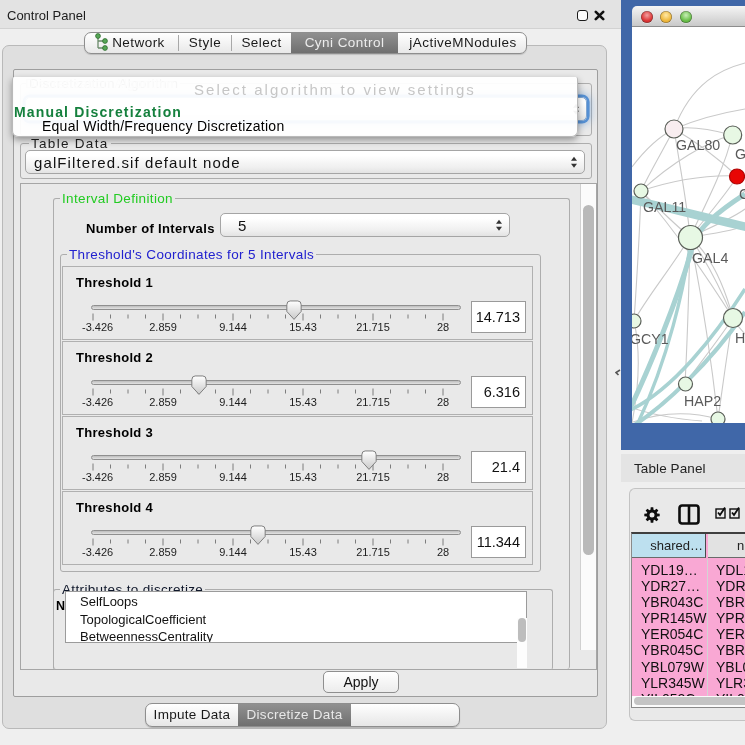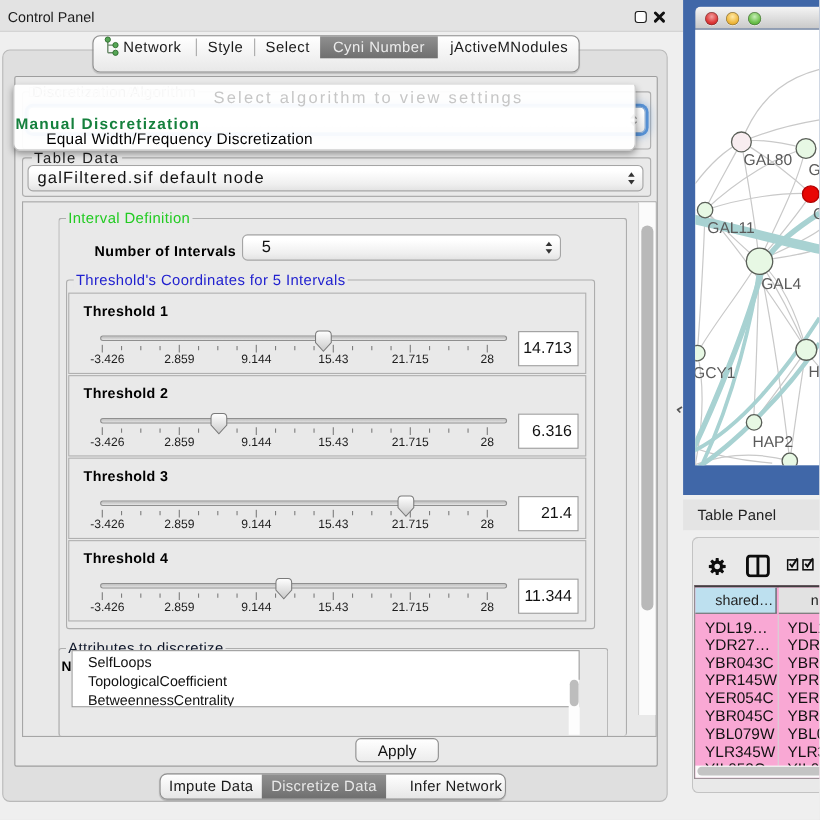--- a/index.html
+++ b/index.html
@@ -9,21 +9,21 @@
 
 
 #titlebar { left:0; top:0; width:621px; height:29px; background:#e3e3e3; border-bottom:1px solid #d2d2d2;text-decoration:underline; }
 #titlebar .t { position:absolute; left:7px; top:8px; font-size:13px; color:#1c1c1c; }
 #btn-float { left:577px; top:10px; width:11px; height:11px; border:1.7px solid #1a1a1a; border-radius:3px; background:#fdfdfd; }
 #outerpanel { left:2px; top:45px; width:605px; height:684px; background:#dfdfdf; border:1px solid #b9b9b9; border-radius:7px; }
 #belowpanel { left:0; top:730px; width:621px; height:15px; background:#efefef; }
 #content { left:13px; top:69px; width:585px; height:628px; background:#e9e9e9; border:1px solid #9e9e9e; border-radius:2px; }
 
 
-#toptabs { left:84px; top:32px; width:443px; height:34px; background:linear-gradient(#ffffff,#e8e8e8); border:1px solid #8e8e8e; border-radius:7px; box-shadow:0 1px 1px rgba(0,0,0,0.15); }
+#toptabs { left:84px; top:32px; width:443px; height:22px; background:linear-gradient(#ffffff,#e8e8e8); border:1px solid #8e8e8e; border-radius:7px; box-shadow:0 1px 1px rgba(0,0,0,0.15); }
 #toptabs .seg { position:absolute; top:0; height:20px; line-height:20px; font-size:13.5px; letter-spacing:0.45px; color:#1a1a1a; text-align:center; }
 #toptabs .sel { background:linear-gradient(#909090,#6f6f6f); color:#ececec; }
 #toptabs .sep { position:absolute; top:2px; width:1px; height:16px; background:#a8a8a8; }
 
 
 .grp { position:absolute; border:1px solid #adadad; border-radius:3px; }
 .grp .lbl { position:absolute; top:-8px; left:6px; background:#e9e9e9; padding:0 2px; font-size:13.5px; letter-spacing:0.35px; white-space:nowrap; }
 
 
 .combo { position:absolute; background:linear-gradient(#ffffff 20%,#efefef 75%,#e3e3e3); border:1px solid #a5a5a5; border-radius:5px; font-size:15px; letter-spacing:1.1px; color:#111; }
@@ -78,21 +78,21 @@
 <div id="outerpanel" class="abs"></div>
 <div id="belowpanel" class="abs"></div>
 <div id="content" class="abs"></div>
 
 <div id="toptabs" class="abs">
   <div class="seg" style="left:0; width:93px; padding-left:14px;">Network</div>
   <div class="sep" style="left:93px;"></div>
   <div class="seg" style="left:94px; width:52px;">Style</div>
   <div class="sep" style="left:146px;"></div>
   <div class="seg" style="left:147px; width:59px;">Select</div>
-  <div class="seg sel" style="left:206px; width:107px;">Cyni Number</div>
+  <div class="seg sel" style="left:206px; width:107px;">Cyni Control</div>
   <div class="seg" style="left:313px; width:130px; border-radius:0 7px 7px 0;">jActiveMNodules</div>
 </div>
 <svg class="abs" style="left:94px; top:32px;" width="15" height="20" viewBox="0 0 15 20">
   <path d="M4 4 L4 16 M4 9 L11 9 M4 16 L11 16" stroke="#6a8a6a" stroke-width="1.3" fill="none"></path>
   <circle cx="4" cy="4" r="2.4" fill="#56a656" stroke="#2c6b2c" stroke-width="0.8"></circle>
   <circle cx="11" cy="9" r="2.4" fill="#56a656" stroke="#2c6b2c" stroke-width="0.8"></circle>
   <circle cx="11" cy="16" r="2.4" fill="#56a656" stroke="#2c6b2c" stroke-width="0.8"></circle>
 </svg>
 
 
@@ -332,21 +332,20 @@
 <div class="abs" style="left:14px; top:104px; font-size:14px; font-weight:bold; letter-spacing:1.15px; color:#15803d; z-index:5;">Manual Discretization</div>
 <div class="abs" style="left:14px; top:118px; font-size:14px; letter-spacing:0.25px; color:#000; z-index:5;padding-left:28px;">Equal Width/Frequency Discretization</div>
 
 
 <div class="abs" style="left:323px; top:671px; width:76px; height:22px; background:linear-gradient(#ffffff,#ececec); border:1px solid #8f8f8f; border-radius:5px; text-align:center; line-height:21px; font-size:14px; color:#111;">Apply</div>
 
 
 <div id="bottabs" class="abs">
   <div class="seg" style="left:0; width:92px; border-radius:7px 0 0 7px;">Impute Data</div>
   <div class="seg sel" style="left:92px; width:113px;">Discretize Data</div>
-  <div class="seg" style="left:205px; width:127px; border-radius:0 7px 7px 0;">Infer Network</div>
 </div>
 
 <svg class="abs" style="left:615px; top:369px;" width="6" height="7" viewBox="0 0 6 7">
     <path d="M5 1 L1 3.5 L3.5 6" fill="none" stroke="#555" stroke-width="1.6"></path>
   </svg>
 
 <div id="rightbg" class="abs"></div>
 <div id="bluebg" class="abs"></div>
 <div id="netwin-title" class="abs">
   <div class="light" style="left:9px;  background:radial-gradient(circle at 50% 35%, #f2a0a0, #dd3838 55%, #b01616);"></div>

